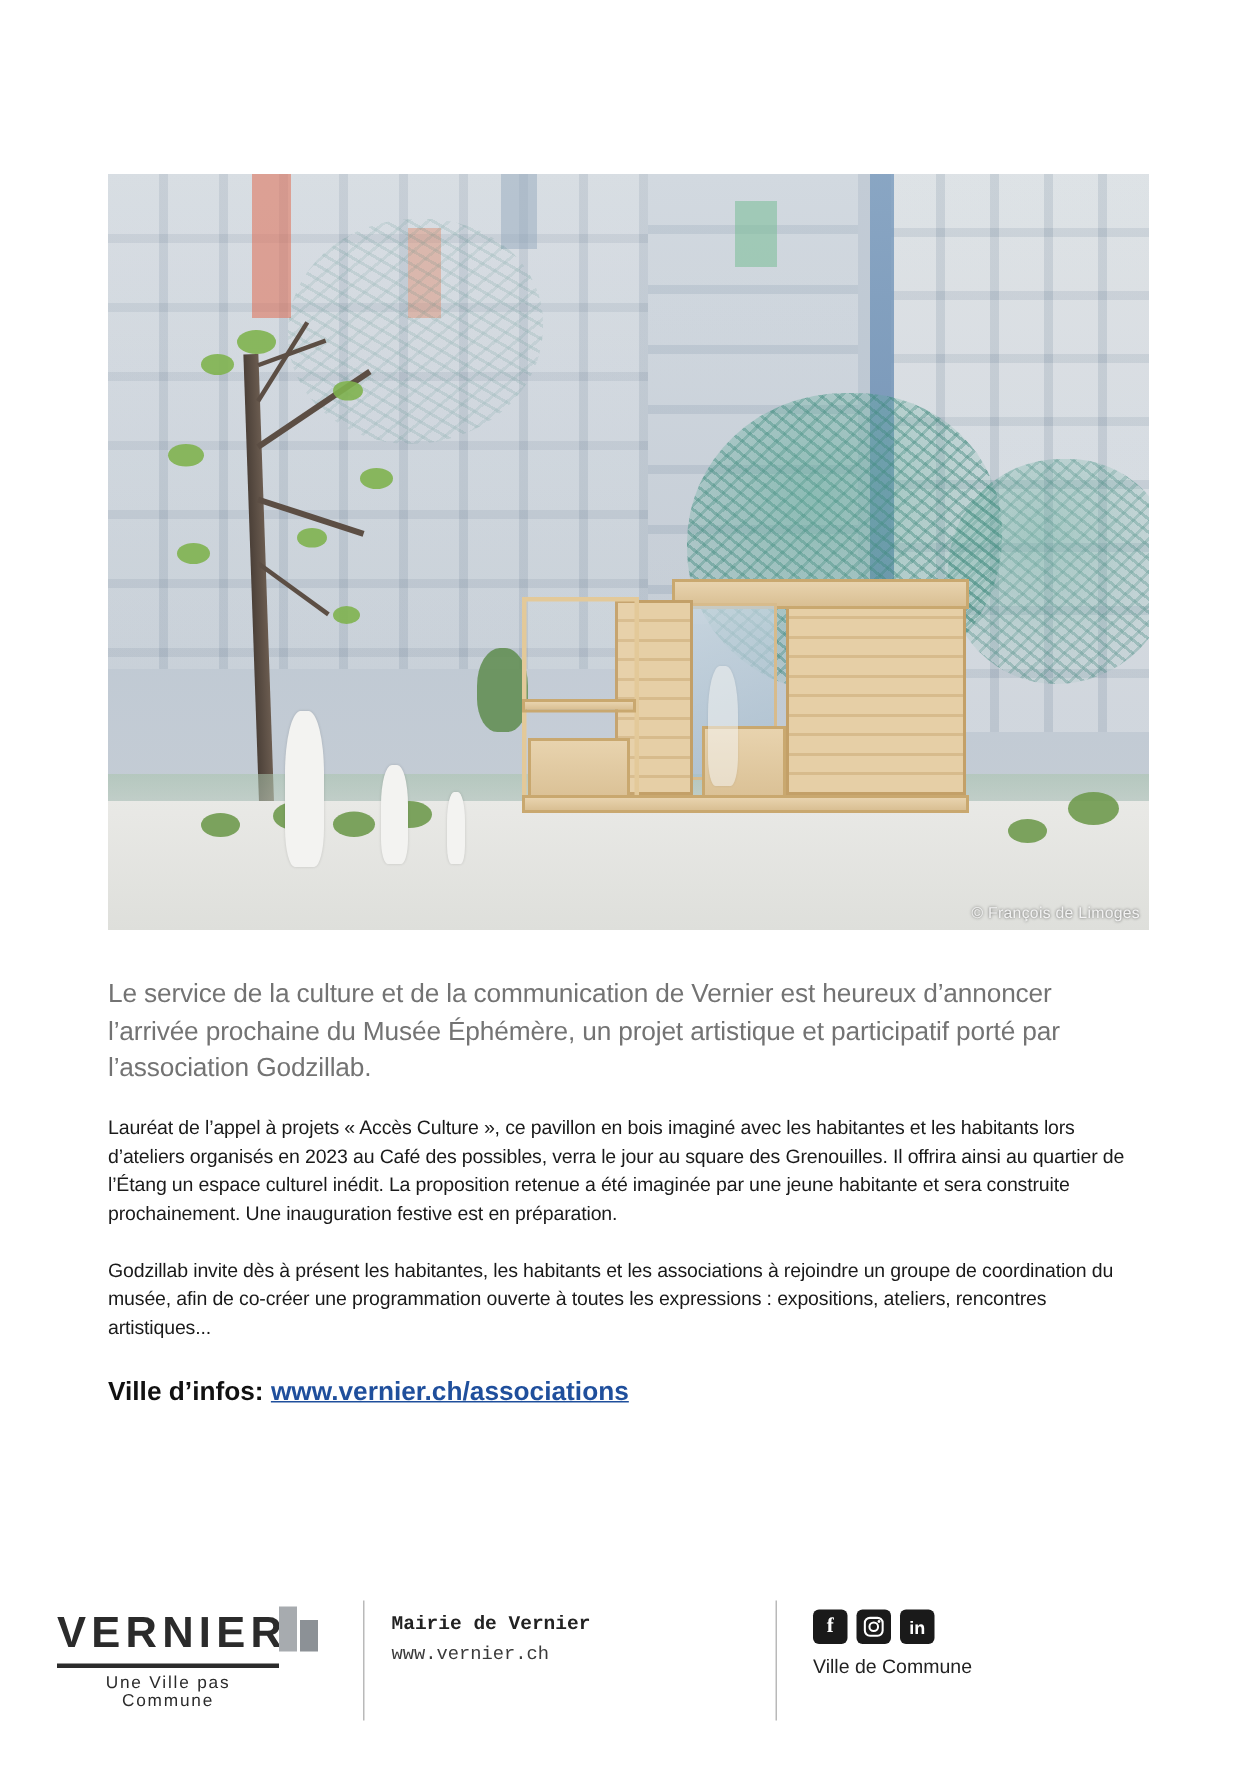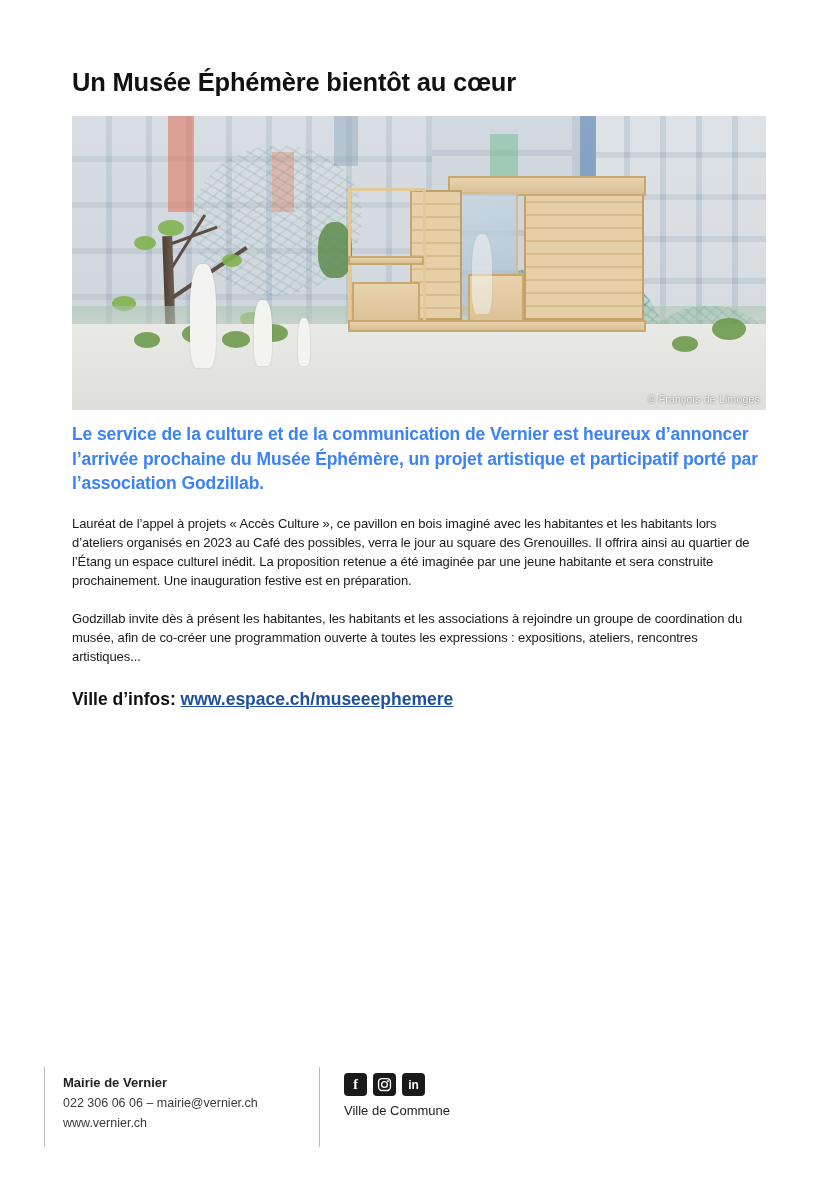--- a/index.html
+++ b/index.html
@@ -37,21 +37,21 @@
     letter-spacing: -0.2px;
     color: #111111;
     margin: 0 0 16px 0;
     max-width: 600px;
   }
 
   
   .figure {
     position: relative;
     width: 694px;
-    height: 294px;
+    height: 504px;
     overflow: hidden;
     background: #b9c4cf;
   }
   .fig-sky {
     position: absolute;
     inset: 0;
     background:
       linear-gradient(180deg, #c3ccd6 0%, #bcc7d2 40%, #c7ced6 100%);
   }
   
@@ -202,24 +202,24 @@
     right: 6px; bottom: 5px;
     font-size: 10.5px;
     color: #f2f2f2;
     text-shadow: 0 0 2px rgba(0,0,0,.6);
     letter-spacing: .2px;
   }
 
   
   .lead {
     font-size: 17.5px;
-    font-weight: bold;
+    font-weight: normal;
     line-height: 1.42;
-    margin: 12px 0 0 0;
-    color: #3b82f6;
+    margin: 30px 0 0 0;
+    color: #737373;
     letter-spacing: -0.1px;
   }
   p.body {
     font-size: 13px;
     line-height: 1.46;
     margin: 19px 0 0 0;
     color: #1a1a1a;
     letter-spacing: -0.1px;
   }
   .closing {
@@ -286,20 +286,21 @@
     align-self: stretch;
     background: #b9b9b9;
     margin: 0 18px 0 6px;
   }
   .addr-col {
     width: 250px;
     padding-top: 6px;
     font-size: 12.5px;
     line-height: 1.55;
     color: #3a3a3a;
+    font-family: Liberation Mono, monospace;
   }
   .addr-col .name {
     font-weight: bold;
     color: #222;
     font-size: 13px;
     margin-bottom: 1px;
   }
   .social-col {
     padding-top: 6px;
     margin-left: 6px;
@@ -328,21 +329,21 @@
   }
 </style>
 </head>
 <body>
 
 <div class="page">
 
   <div class="content">
 
     <h1 class="title">
-      <span>Un Musée Éphémère bientôt au cœur</span><br>
+      <br>
     </h1>
 
     <div class="figure">
       <div class="fig-sky"></div>
 
       <div class="bldg-left">
         <div class="accent1"></div>
         <div class="accent2"></div>
         <div class="accent3"></div>
       </div>
@@ -408,34 +409,42 @@
 
     <p class="lead">Le service de la culture et de la communication de Vernier est heureux d’annoncer l’arrivée prochaine du Musée Éphémère, un projet artistique et participatif porté par l’association Godzillab.</p>
 
     <p class="body">Lauréat de l’appel à projets « Accès Culture », ce pavillon en bois imaginé avec les habitantes et les habitants lors d’ateliers organisés en 2023 au Café des possibles, verra le jour au square des Grenouilles. Il offrira ainsi au quartier de l’Étang un espace culturel inédit. La proposition retenue a été imaginée par une jeune habitante et sera construite prochainement. Une inauguration festive est en préparation.</p>
 
     <p class="body">Godzillab invite dès à présent les habitantes, les habitants et les associations à rejoindre un groupe de coordination du musée, afin de co-créer une programmation ouverte à toutes les expressions : expositions, ateliers, rencontres artistiques...</p>
 
     <div class="closing">
       <div>
         <span>Ville d’infos:</span>
-        <a href="#">www.espace.ch/museeephemere</a>
+        <a href="#">www.vernier.ch/associations</a>
       </div>
     </div>
 
   </div>
 
   <div class="footer">
 
+    <div class="logo-col">
+      <div class="logo-word">VERNIER</div>
+      <div class="logo-rule"></div>
+      <div class="logo-tag">Une Ville pas Commune</div>
+      <div class="logo-mark">
+        <span class="m1"></span>
+        <span class="m2"></span>
+      </div>
+    </div>
 
     <div class="divider"></div>
 
     <div class="addr-col">
       <div class="name">Mairie de Vernier</div>
-      <div>022 306 06 06 – mairie@vernier.ch</div>
       <div>www.vernier.ch</div>
     </div>
 
     <div class="divider"></div>
 
     <div class="social-col">
       <div class="social-icons">
         <div class="sicon">
           <span>f</span>
         </div>

